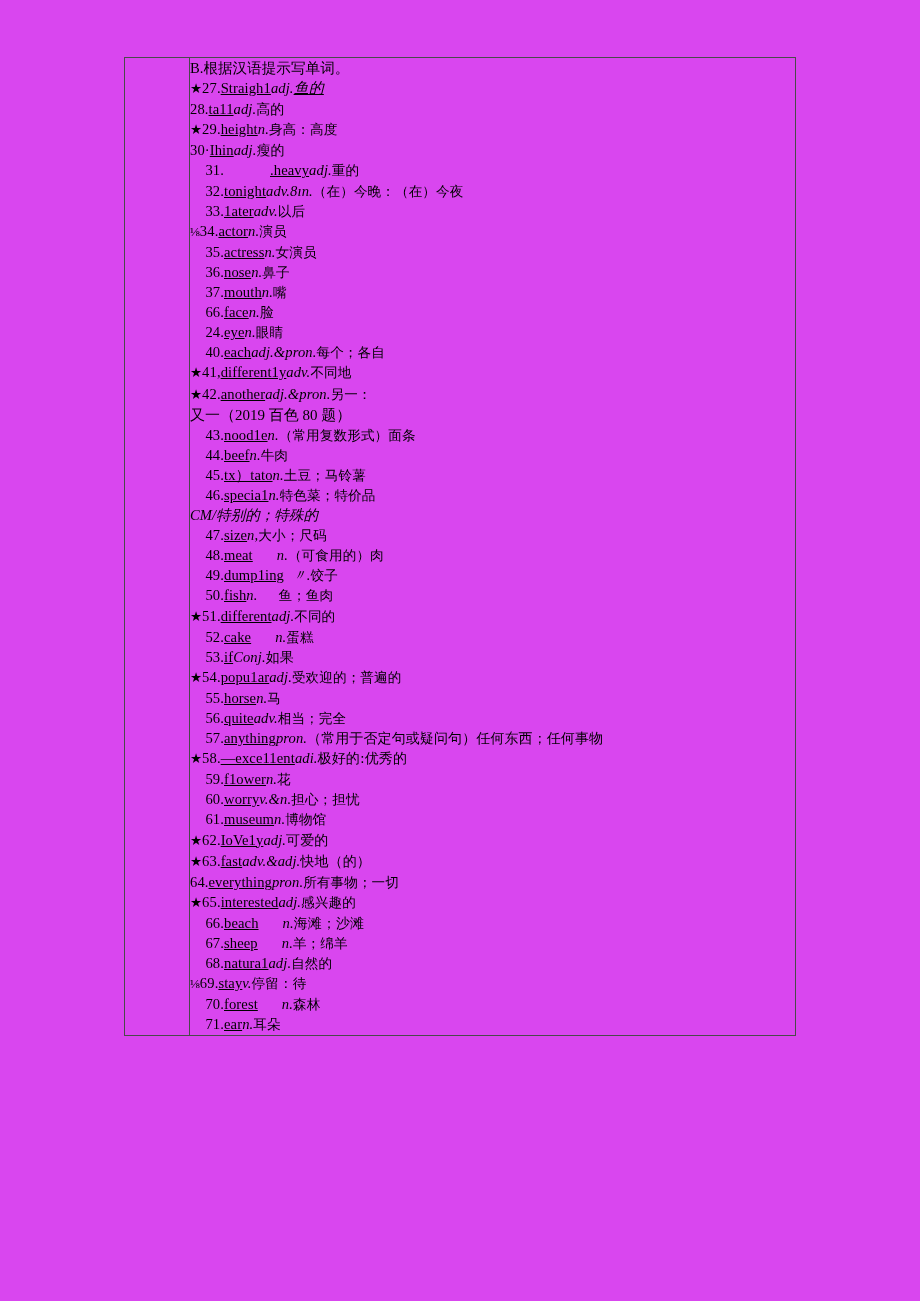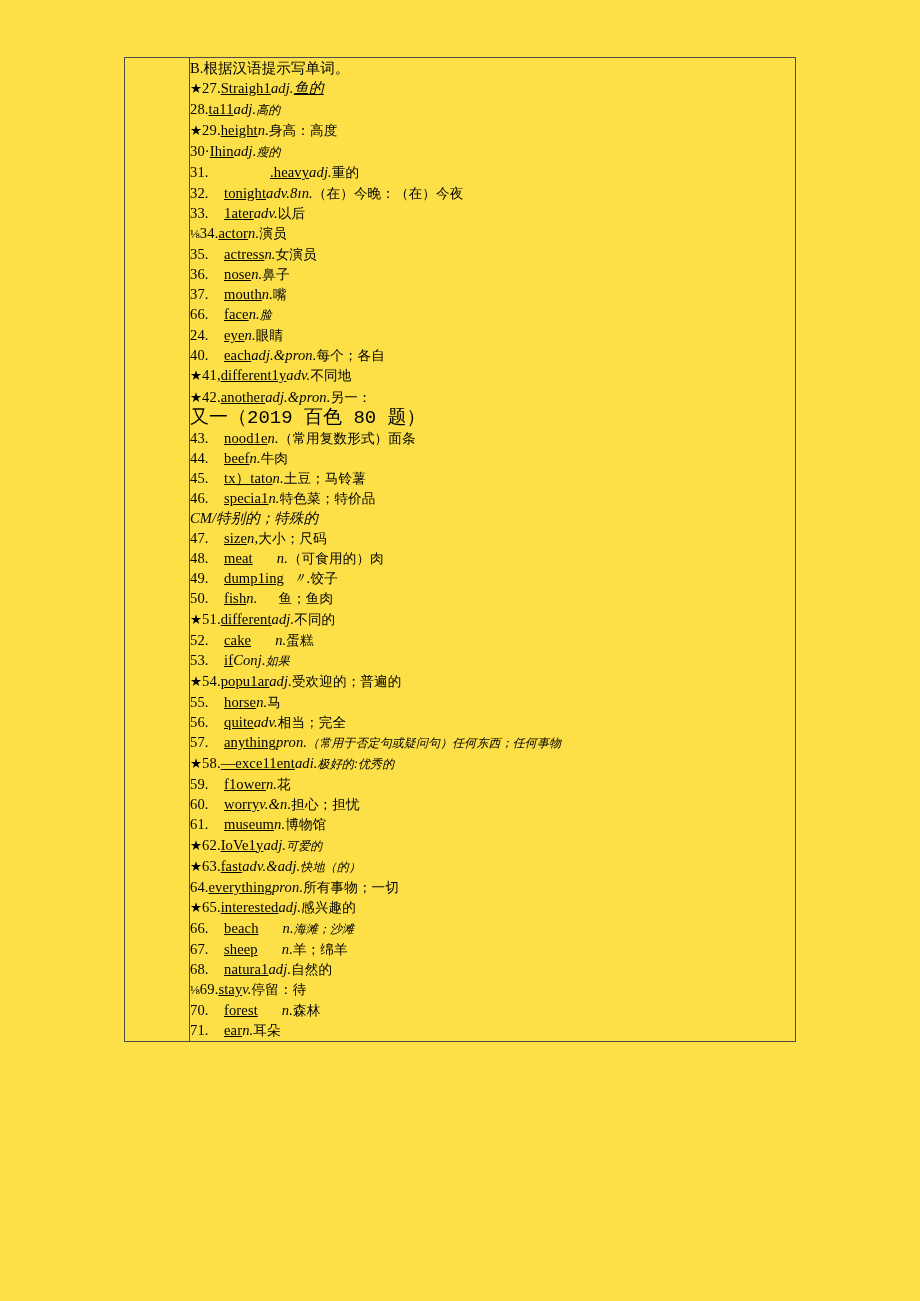--- a/index.html
+++ b/index.html
@@ -11,21 +11,21 @@
     width: 920px;
     height: 1301px;
     font-family: "Liberation Serif", "DejaVu Serif", serif;
     color: #000000;
     overflow: hidden;
   }
   #page {
     position: relative;
     width: 920px;
     height: 1301px;
-    background: #fde047;
+    background: #d946ef;
   }
   
   #vocab-table {
     position: absolute;
     left: 124px;
     top: 57px;
     width: 671px;
     border-collapse: collapse;
     table-layout: fixed;
   }
@@ -43,20 +43,21 @@
   }
   
   .entry {
     font-size: 14.6px;
     line-height: 20.1px;
     white-space: nowrap;
     letter-spacing: 0.1px;
   }
   .entry .num {
     display: inline-block;
+    text-align: right;
   }
   
   .entry.tabbed .num {
     width: 34px;
   }
   .entry.tabbed .word {
     display: inline-block;
   }
   .star {
     font-size: 13.5px;
@@ -78,40 +79,38 @@
     font-size: 13.6px;
   }
   .zh-u {
     font-family: "DejaVu Sans", "Liberation Sans", sans-serif;
     font-size: 13.6px;
     text-underline-offset: 1px;
     margin-left: 21px;
   }
   .zh-i {
     font-family: "DejaVu Sans", "Liberation Sans", sans-serif;
-    font-size: 12px;
-    font-style: italic;
+    font-size: 14px;
   }
   .zh-iu {
     font-family: "DejaVu Sans", "Liberation Sans", sans-serif;
     font-size: 15px;
     font-style: italic;
     text-decoration: underline;
     text-underline-offset: 1px;
   }
   .heading-line {
     font-size: 14.6px;
     line-height: 20.1px;
     white-space: nowrap;
   }
   .source-line {
-    font-size: 19px;
+    font-size: 15px;
     line-height: 20.1px;
     white-space: nowrap;
-    font-family: Liberation Mono, monospace;
   }
   .cont-line {
     font-size: 14.6px;
     line-height: 20.1px;
     white-space: nowrap;
     font-style: italic;
   }
   .gap-sm { display: inline-block; width: 8px; }
   .gap-md { display: inline-block; width: 24px; }
   .gap-lg { display: inline-block; width: 46px; }

